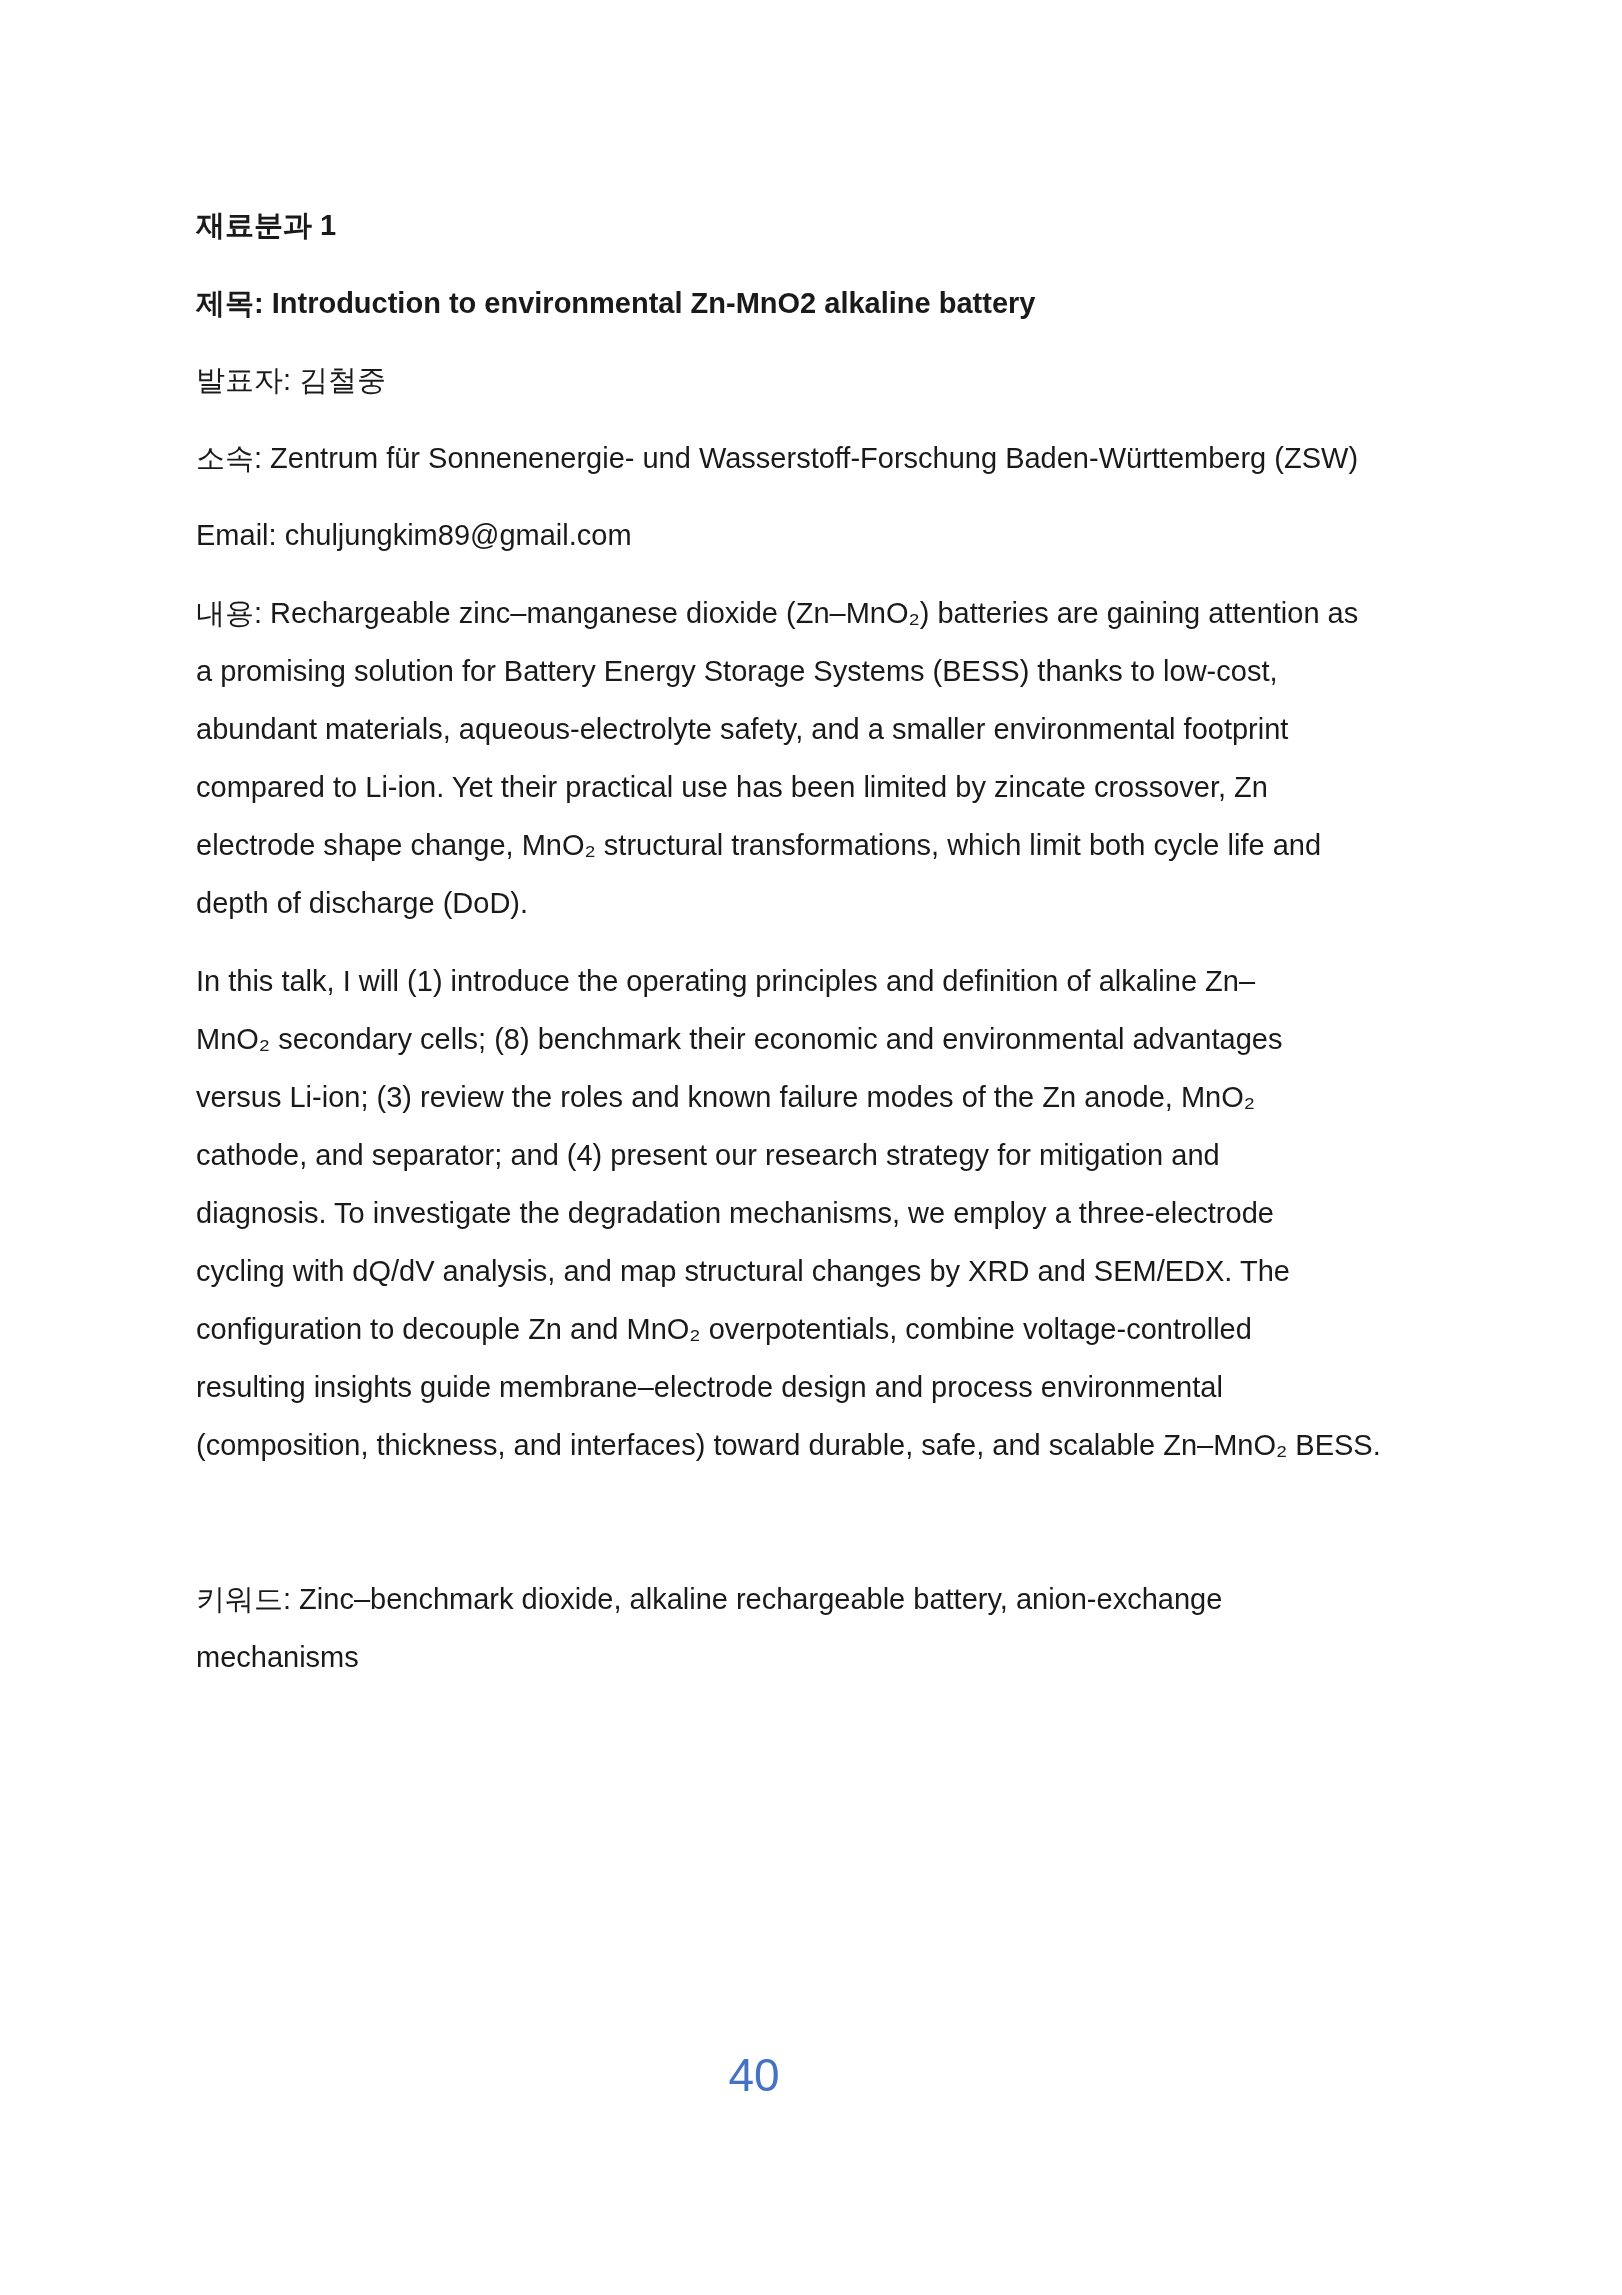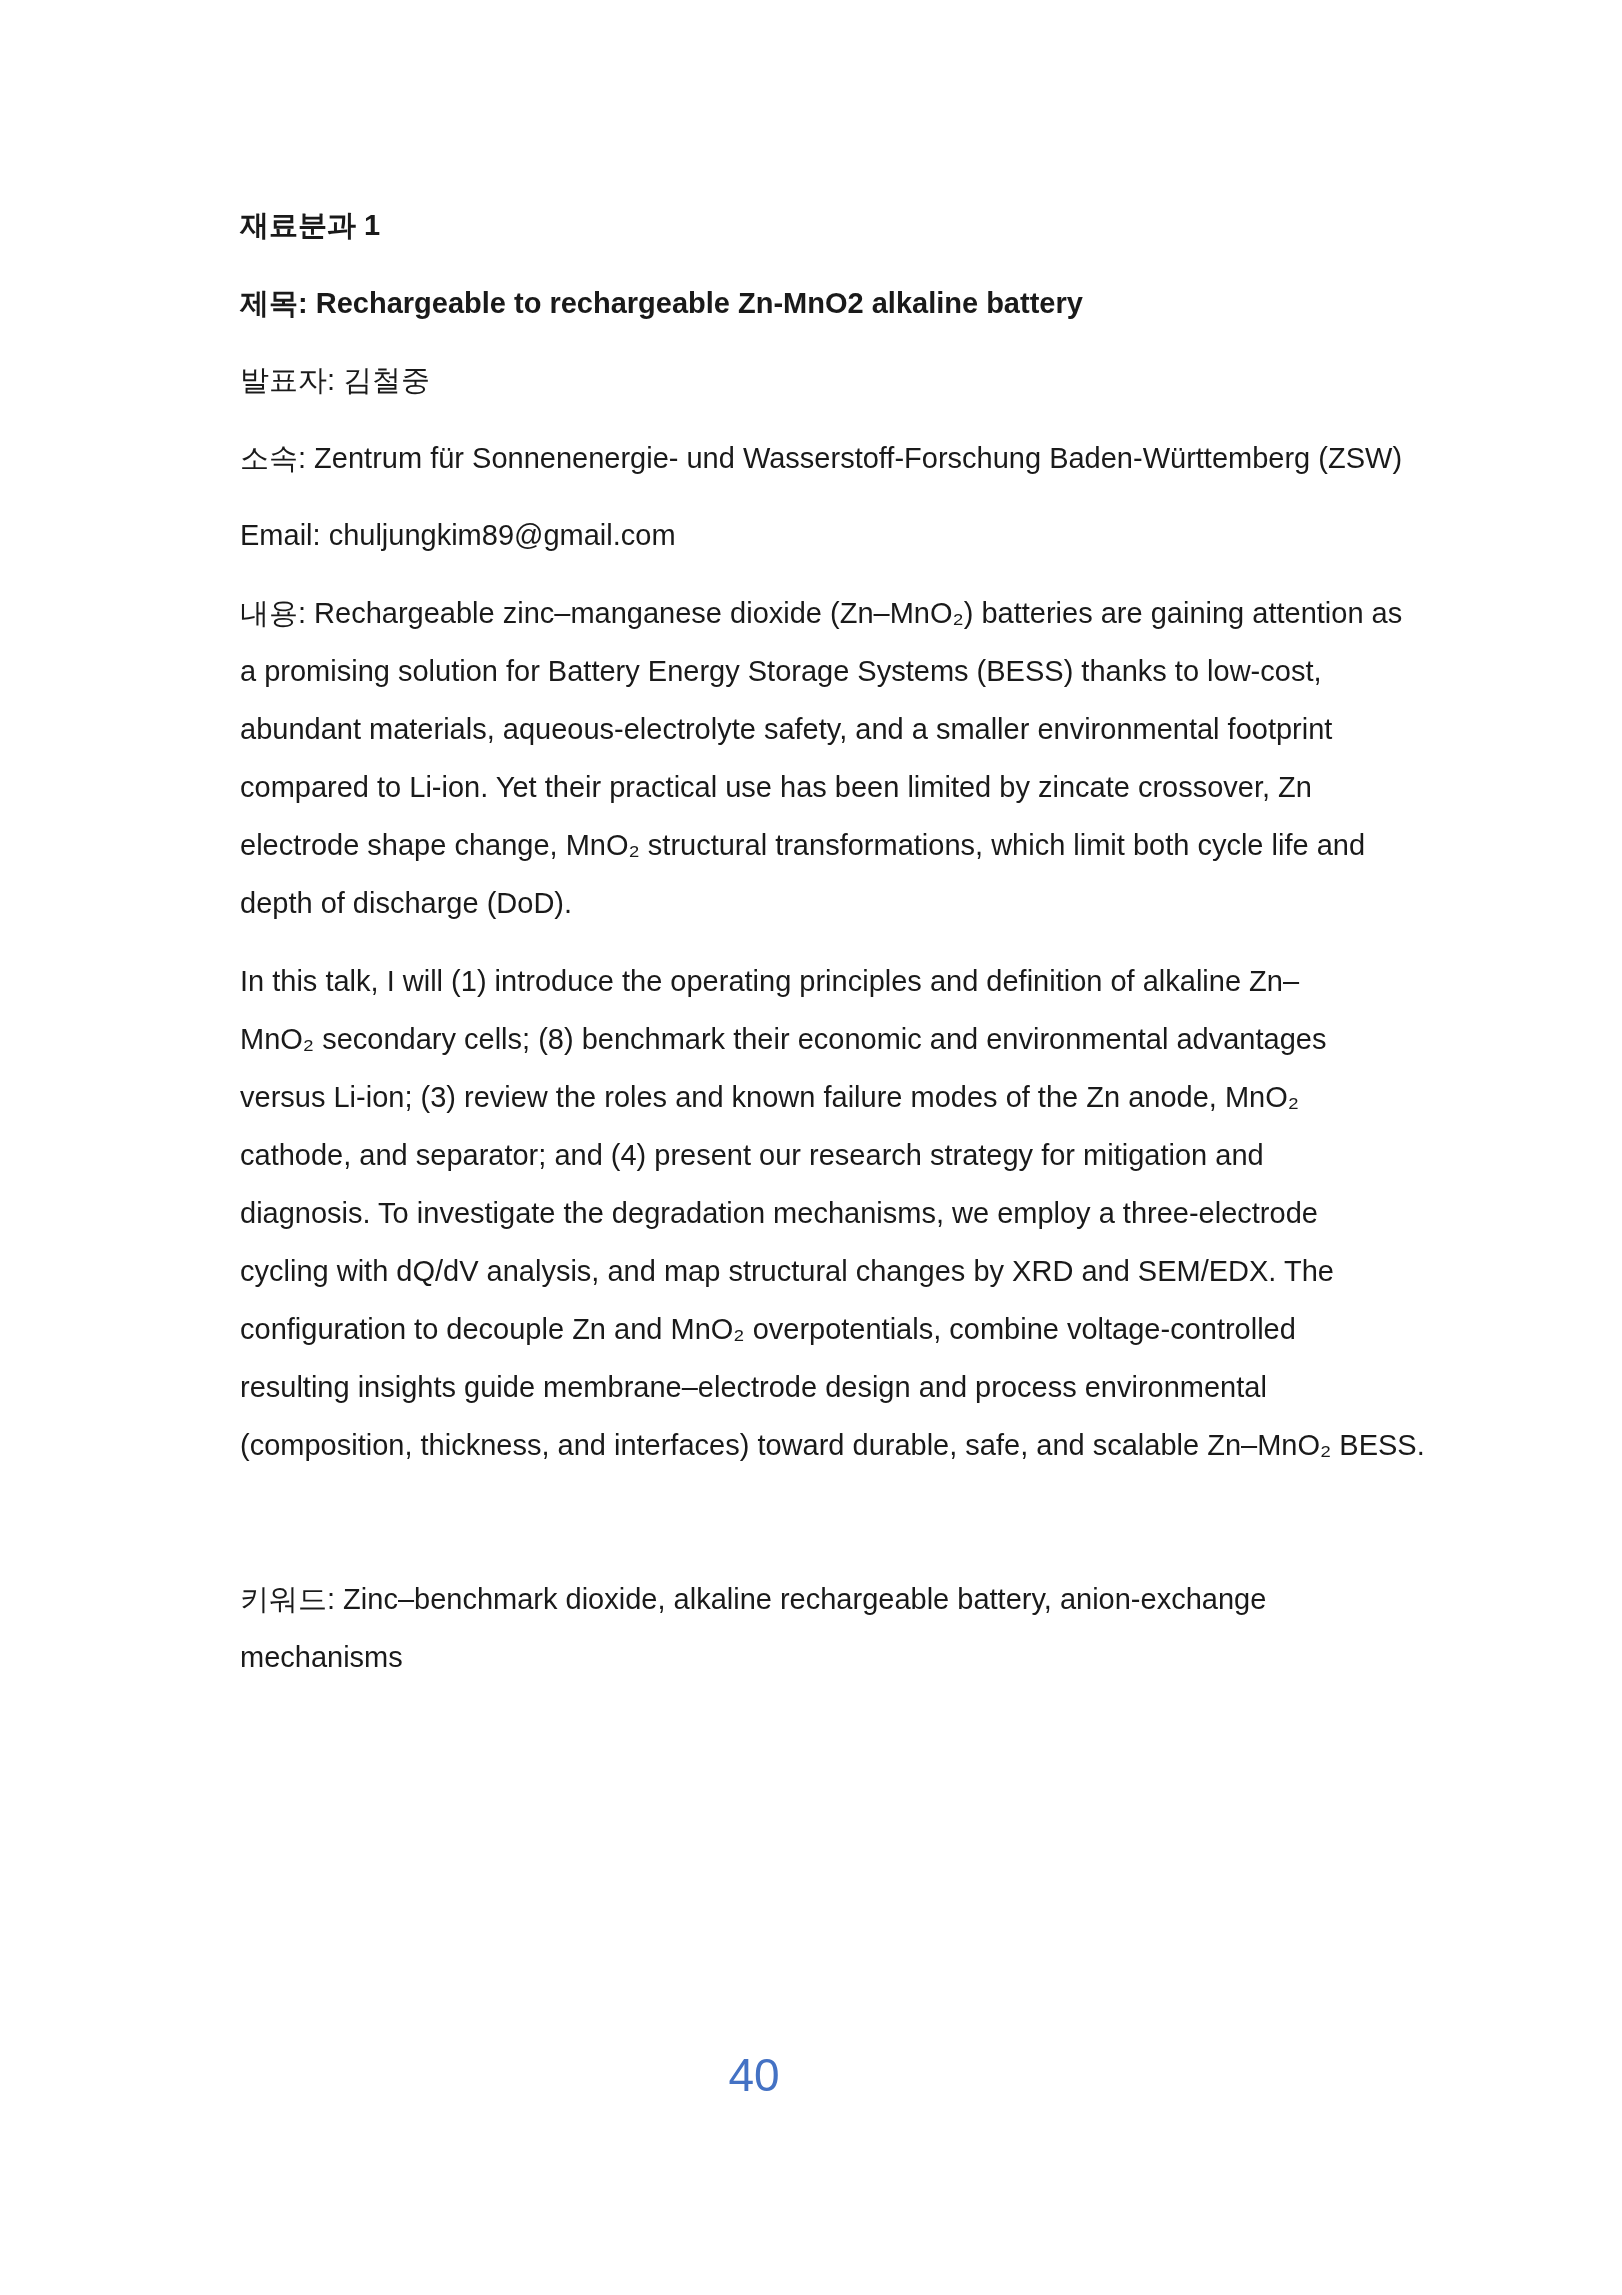--- a/index.html
+++ b/index.html
@@ -15,21 +15,20 @@
     color: #1a1a1a;
     overflow: hidden;
   }
   .page {
     position: absolute;
     top: 0; left: 0;
     width: 1340px;
     height: 2295px;
     padding: 196px 196px 0 196px;
     box-sizing: border-box;
-    margin-left: 44px;
   }
   .block {
     margin: 0 0 19.6px 0;
   }
   .line {
     font-size: 29px;
     line-height: 58px;
     white-space: nowrap;
     text-align: left;
     font-weight: 400;
@@ -54,21 +53,21 @@
 </head>
 <body>
 
 <div class="page">
 
   <div class="block">
     <div class="line bold">재료분과 1</div>
   </div>
 
   <div class="block">
-    <div class="line bold">제목: Rechargeable to rechargeable Zn-MnO2 alkaline battery</div>
+    <div class="line bold">제목: Introduction to environmental Zn-MnO2 alkaline battery</div>
   </div>
 
   <div class="block">
     <div class="line">발표자: 김철중</div>
   </div>
 
   <div class="block">
     <div class="line">소속: Zentrum für Sonnenenergie- und Wasserstoff-Forschung Baden-Württemberg (ZSW)</div>
   </div>
 

